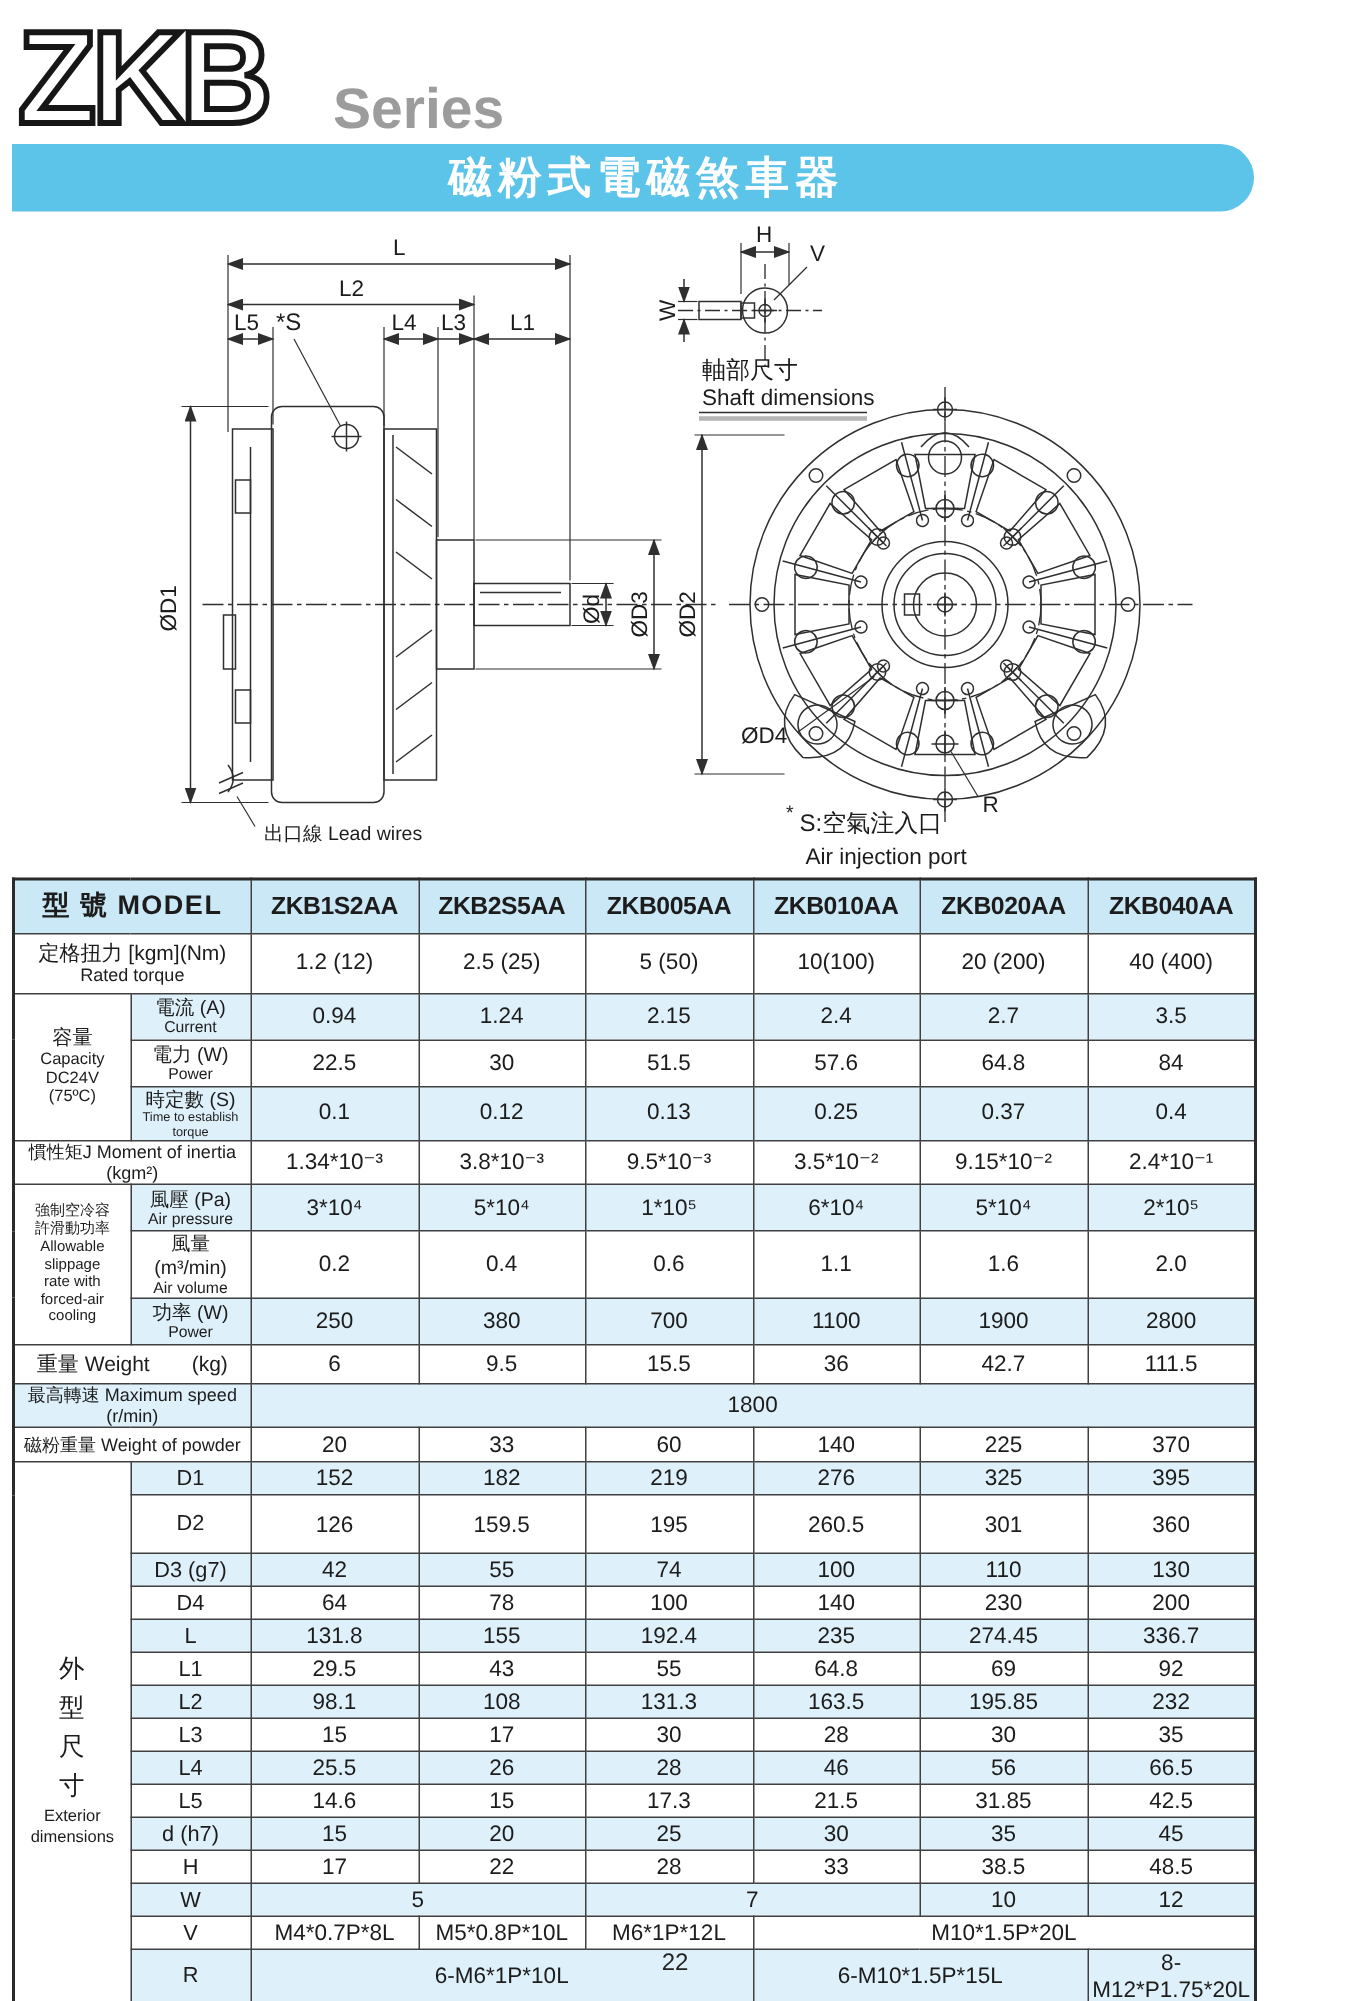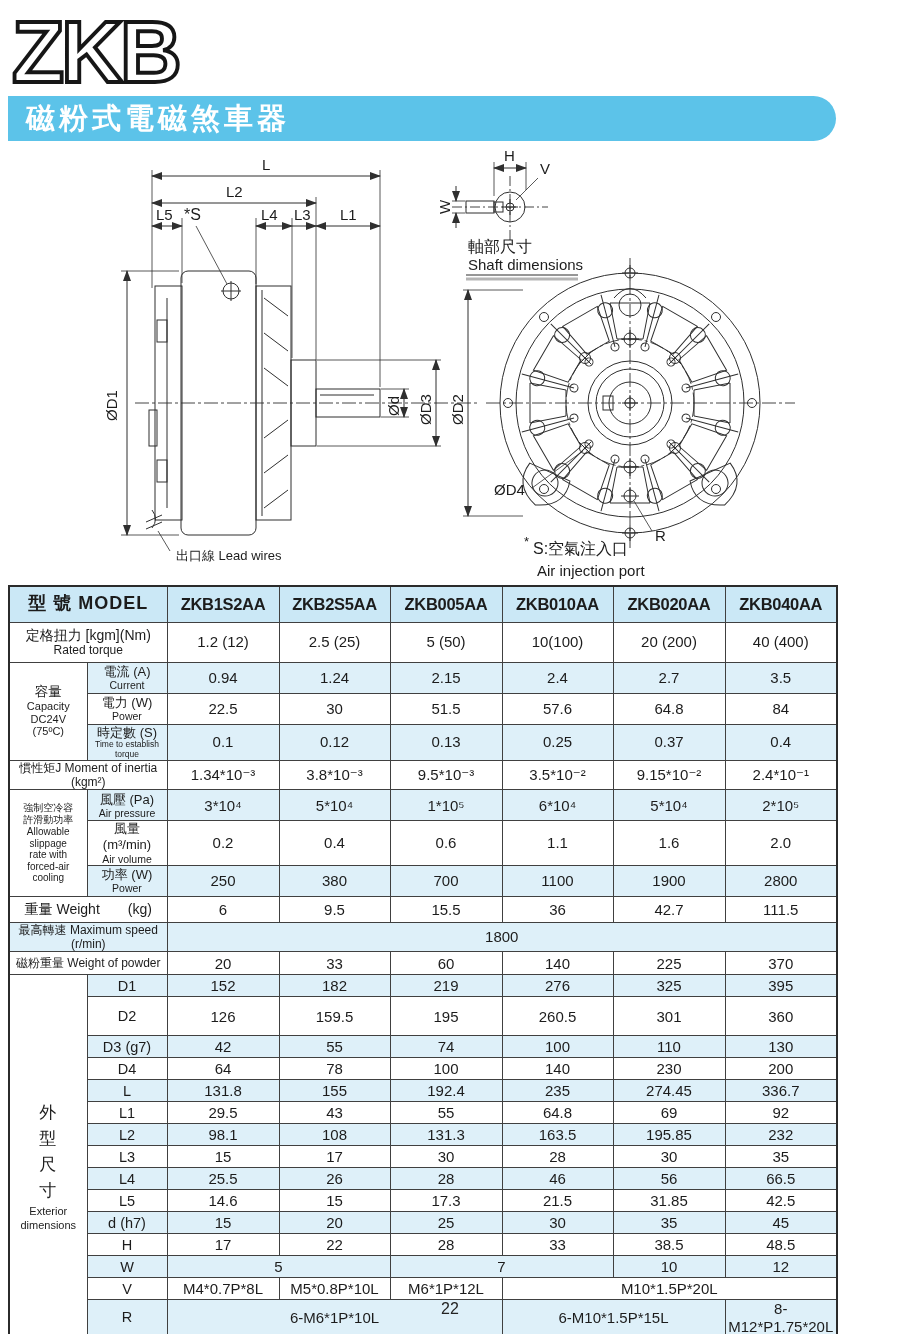--- a/index.html
+++ b/index.html
@@ -4,21 +4,21 @@
 <style>
   html,body{margin:0;padding:0;background:#fff;}
   #page{position:relative;width:900px;height:1334px;background:#fff;overflow:hidden;
         font-family:"Liberation Sans","DejaVu Sans",sans-serif;color:#1c1c1c;padding-left:36px;}
 
   
   #zkb-logo{position:absolute;left:12px;top:6px;font-size:88px;font-weight:900;line-height:92px;
             letter-spacing:-3px;color:#fff;-webkit-text-stroke:4px #161616;transform:scaleX(.97);transform-origin:left;}
   #series-word{position:absolute;left:222px;top:52px;font-size:38px;font-weight:bold;color:#9c9c9c;}
   #banner{position:absolute;left:8px;top:96px;width:828px;height:45px;border-radius:0 23px 23px 0;
-          display:flex;align-items:center;padding-left:18px;box-sizing:border-box;}
+          display:flex;align-items:center;padding-left:18px;box-sizing:border-box;justify-content:center;}
   #banner .zh{font-size:29px;font-weight:bold;color:#fff;letter-spacing:4px;}
   #banner .en{font-size:26px;font-weight:bold;color:#fff;margin-left:16px;letter-spacing:0;}
   #corner-tab{position:absolute;right:0;top:0;width:27px;height:112px;border-radius:0 0 0 8px;}
 
   
   #drawing{position:absolute;left:0;top:148px;}
   #drawing path,#drawing rect,#drawing circle,#drawing line,#drawing polyline,#drawing polygon
     {fill:none;stroke:#2f2f2f;stroke-width:1;}
   #drawing .dim{stroke-width:1;}
   #drawing .ext{stroke-width:.8;}
@@ -58,20 +58,21 @@
   #spec-table td.dim div{font-size:14.5px;}
 
   #page-num{position:absolute;left:0;top:1300px;width:900px;text-align:center;font-size:16px;color:#222;}
 </style>
 </head>
 <body>
 
 <div id="page">
 
   <div id="zkb-logo">ZKB</div>
+  <div id="series-word">Series</div>
 
   <div id="banner" style="background: rgb(92, 195, 233);">
     <span class="zh">磁粉式電磁煞車器</span>
   </div>
   <div id="corner-tab" style="background: rgb(201, 232, 248);"></div>
 
   <svg id="drawing" width="900" height="440" viewBox="0 0 900 440">
     <defs>
       <marker id="arr" markerWidth="11" markerHeight="8" refX="10" refY="4" orient="auto-start-reverse" markerUnits="userSpaceOnUse">
         <path d="M0,0 L11,4 L0,8 Z"></path>

